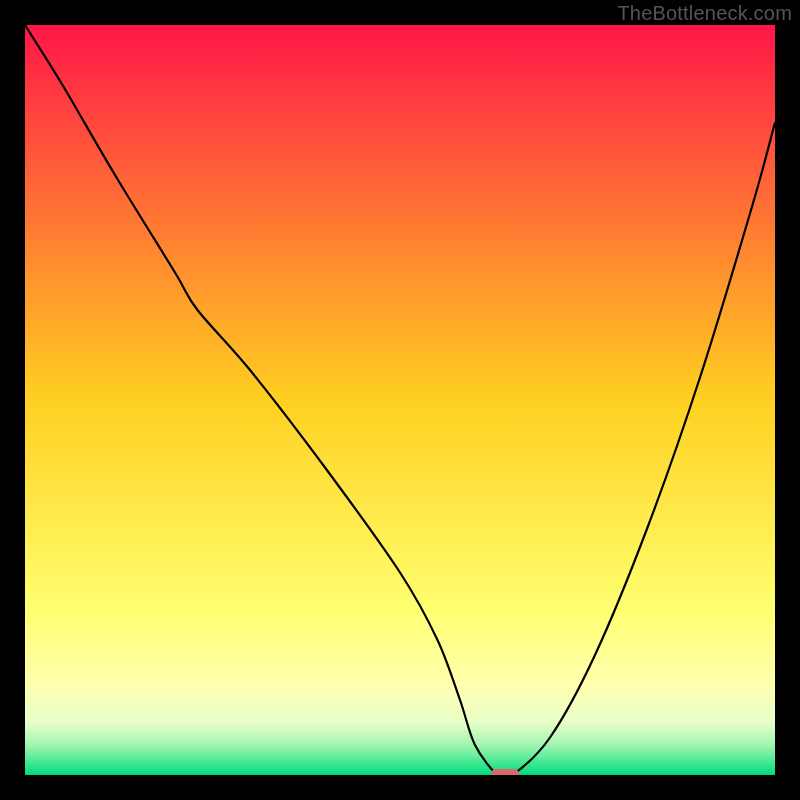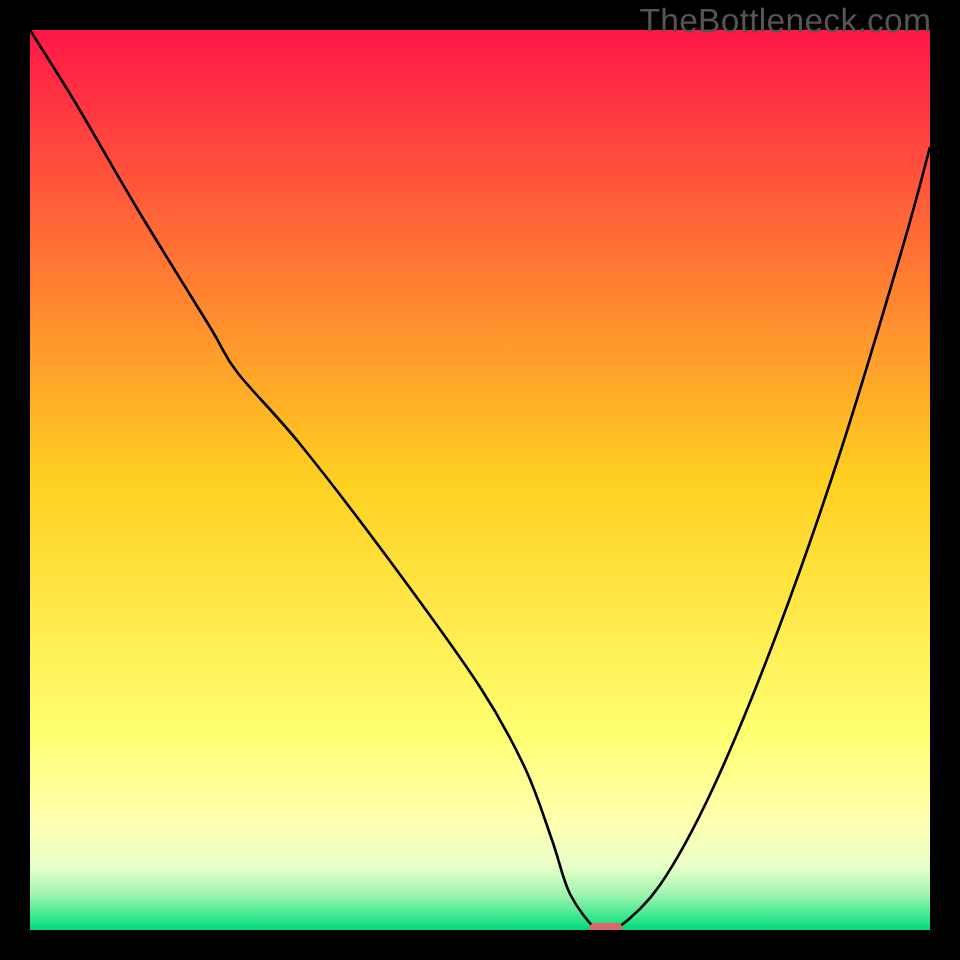--- a/index.html
+++ b/index.html
@@ -7,23 +7,23 @@
     width: 800px;
     height: 800px;
     background: #000;
     font-family: Arial, Helvetica, sans-serif;
     position: relative;
     overflow: hidden;
   }
   .watermark {
     position: absolute;
     top: 2px;
-    right: 24px;
+    right: 8px;
     color: #555;
-    font-size: 28px;
+    font-size: 20px;
     font-weight: 500;
     z-index: 10;
     letter-spacing: 0.2px;
   }
   .frame {
     position: absolute;
     left: 25px;
     top: 25px;
     width: 750px;
     height: 750px;

